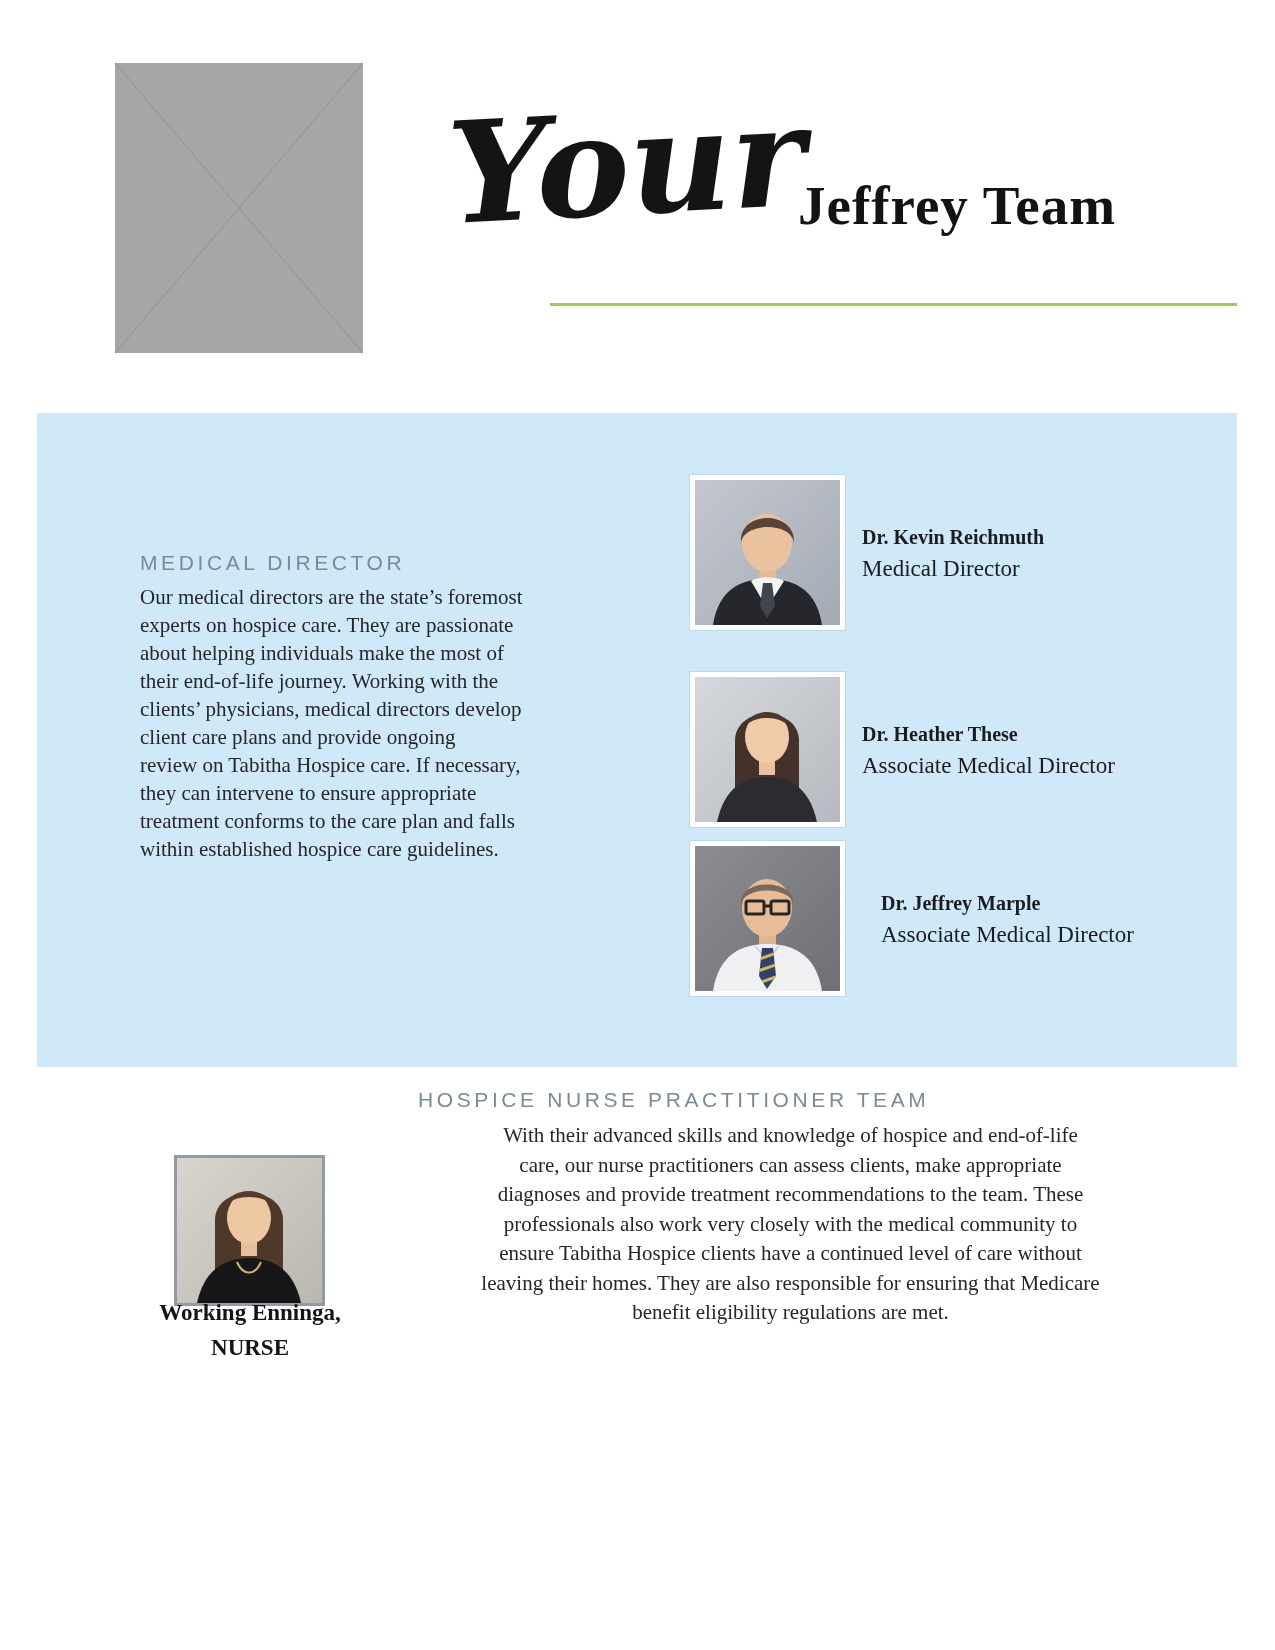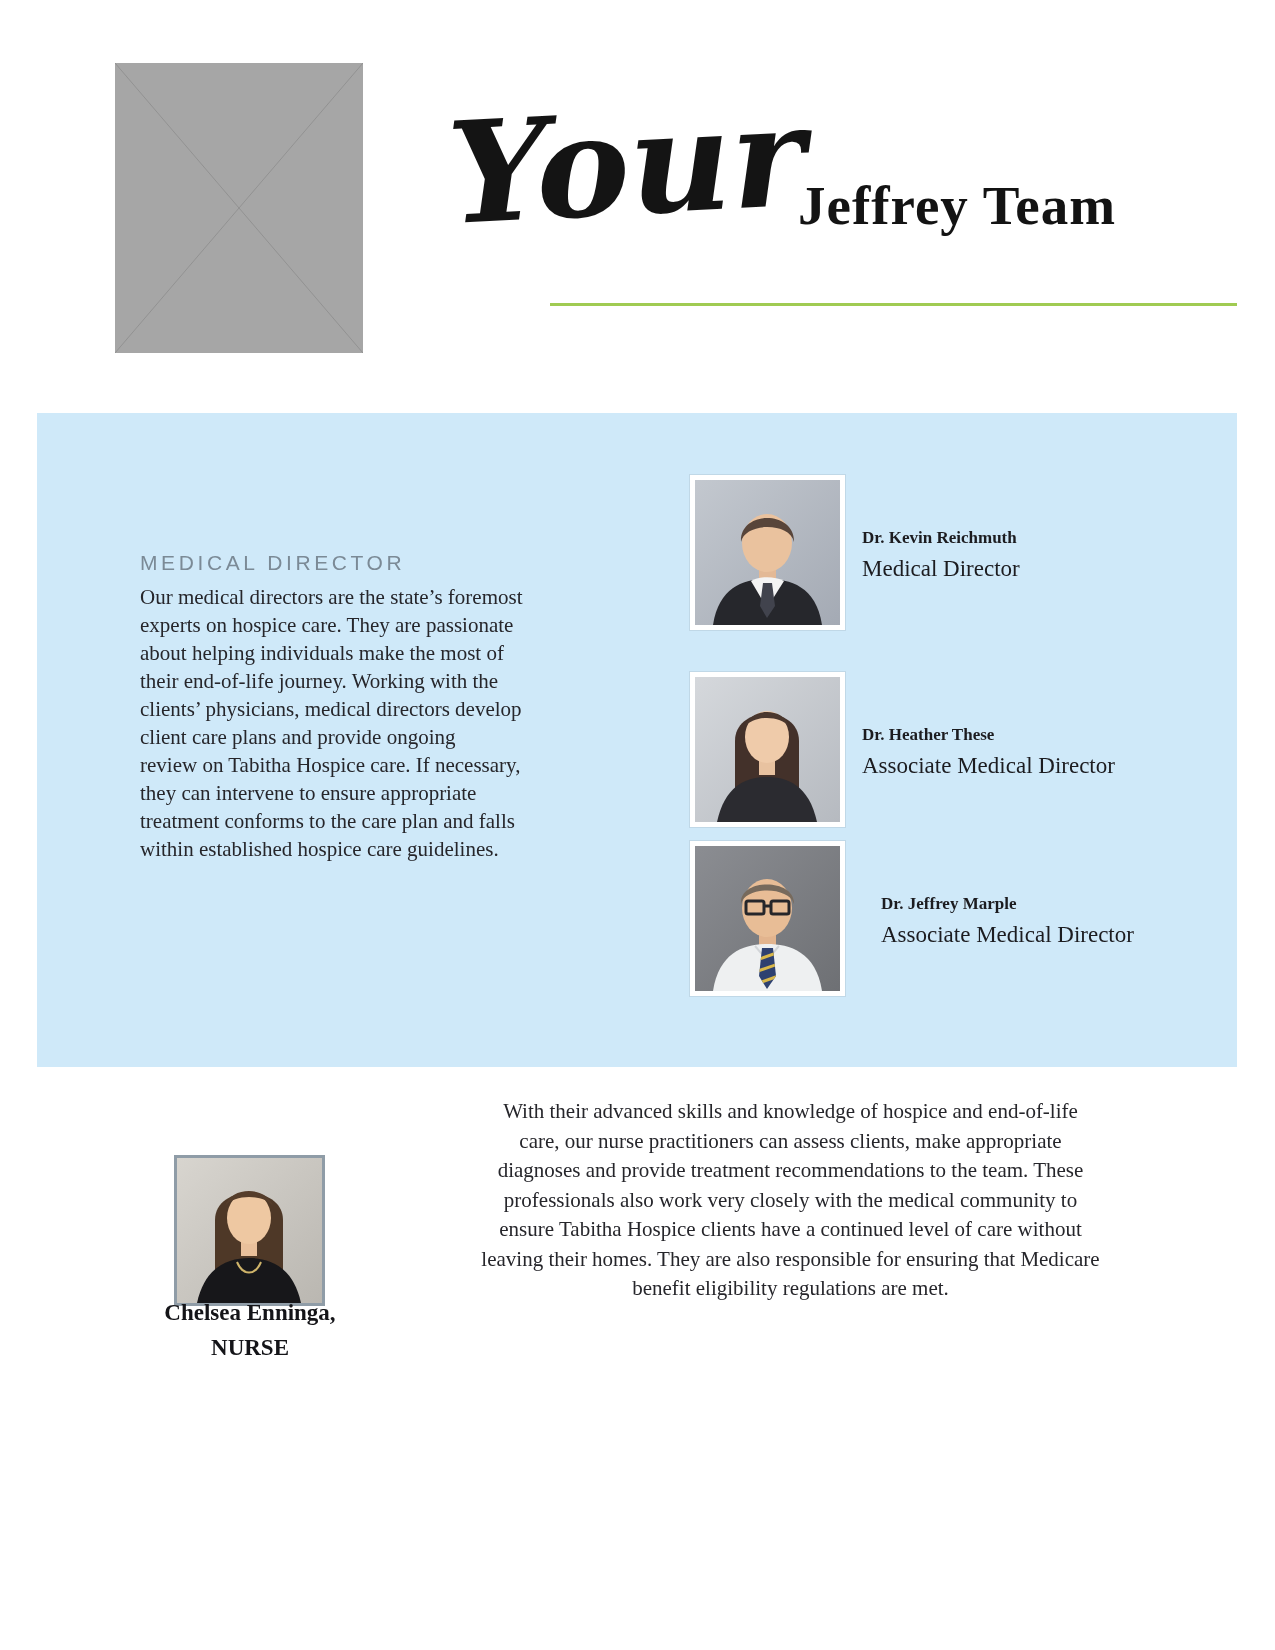--- a/index.html
+++ b/index.html
@@ -27,21 +27,21 @@
   .body-text{font-family:Liberation Serif, serif;font-size:21px;line-height:28px;
     color:var(--body-text);white-space:pre-line;}
   .md-col{position:absolute;left:103px;top:138px;width:505px;}
   .md-col .body-text{margin-top:8px;}
 
   .member-row{position:absolute;left:653px;display:flex;align-items:center;gap:17px;}
   .row-0{top:62px;} .row-1{top:259px;} .row-2{top:428px;gap:36px;}
   .member-photo{flex:0 0 auto;width:155px;height:155px;border:5px solid #ffffff;
     box-shadow:0 0 0 1px rgba(0,0,0,0.07);background:#9aa0a8;}
   .member-photo svg{display:block;}
-  .member-name{font-size:17px;font-weight:bold;color:#1c1c20;line-height:31px;}
+  .member-name{font-size:20px;font-weight:bold;color:#1c1c20;line-height:31px;}
   .member-title{font-size:23px;color:#1c1c20;line-height:31px;}
 
   
   .np-photo{position:absolute;left:174px;top:1155px;width:151px;height:151px;
     border:3px solid var(--photo-frame-gray);background:#c6c3bd;}
   .np-photo svg{display:block;}
   .np-caption{position:absolute;left:120px;top:1295px;width:260px;text-align:center;
     font-size:23px;font-weight:bold;color:#141418;line-height:35px;}
   .np-col{position:absolute;left:418px;top:1088px;width:745px;}
   .np-col .body-text{margin-top:9px;line-height:29.5px;font-size:21px;text-align:center;}
@@ -172,24 +172,25 @@
       <rect width="145" height="145" fill="url(#bg4)"></rect>
       <path d="M38,145 L38,62 C38,26 106,26 106,62 L106,145 Z" fill="#4e3827"></path>
       <rect x="64" y="82" width="16" height="16" fill="#e9c09b"></rect>
       <ellipse cx="72" cy="60" rx="22" ry="26" fill="#eec8a2"></ellipse>
       <path d="M48,48 C54,28 90,28 96,48 C86,36 58,36 48,48 Z" fill="#553d2b"></path>
       <path d="M20,145 C28,108 52,100 72,100 C92,100 116,108 124,145 Z" fill="#17171a"></path>
       <path d="M60,104 C66,118 78,118 84,104" stroke="#cfb46a" stroke-width="2" fill="none"></path>
     </svg>
   </div>
   <div class="np-caption">
-    <div>Chelsea Enninga,</div>
+    <div>Working Enninga,</div>
     <div>NURSE</div>
   </div>
   <div class="np-col">
+    <div class="section-heading">HOSPICE NURSE PRACTITIONER TEAM</div>
     <p class="body-text">With their advanced skills and knowledge of hospice and end-of-life
 care, our nurse practitioners can assess clients, make appropriate
 diagnoses and provide treatment recommendations to the team. These
 professionals also work very closely with the medical community to
 ensure Tabitha Hospice clients have a continued level of care without
 leaving their homes. They are also responsible for ensuring that Medicare
 benefit eligibility regulations are met.</p>
   </div>
 
 </div>

